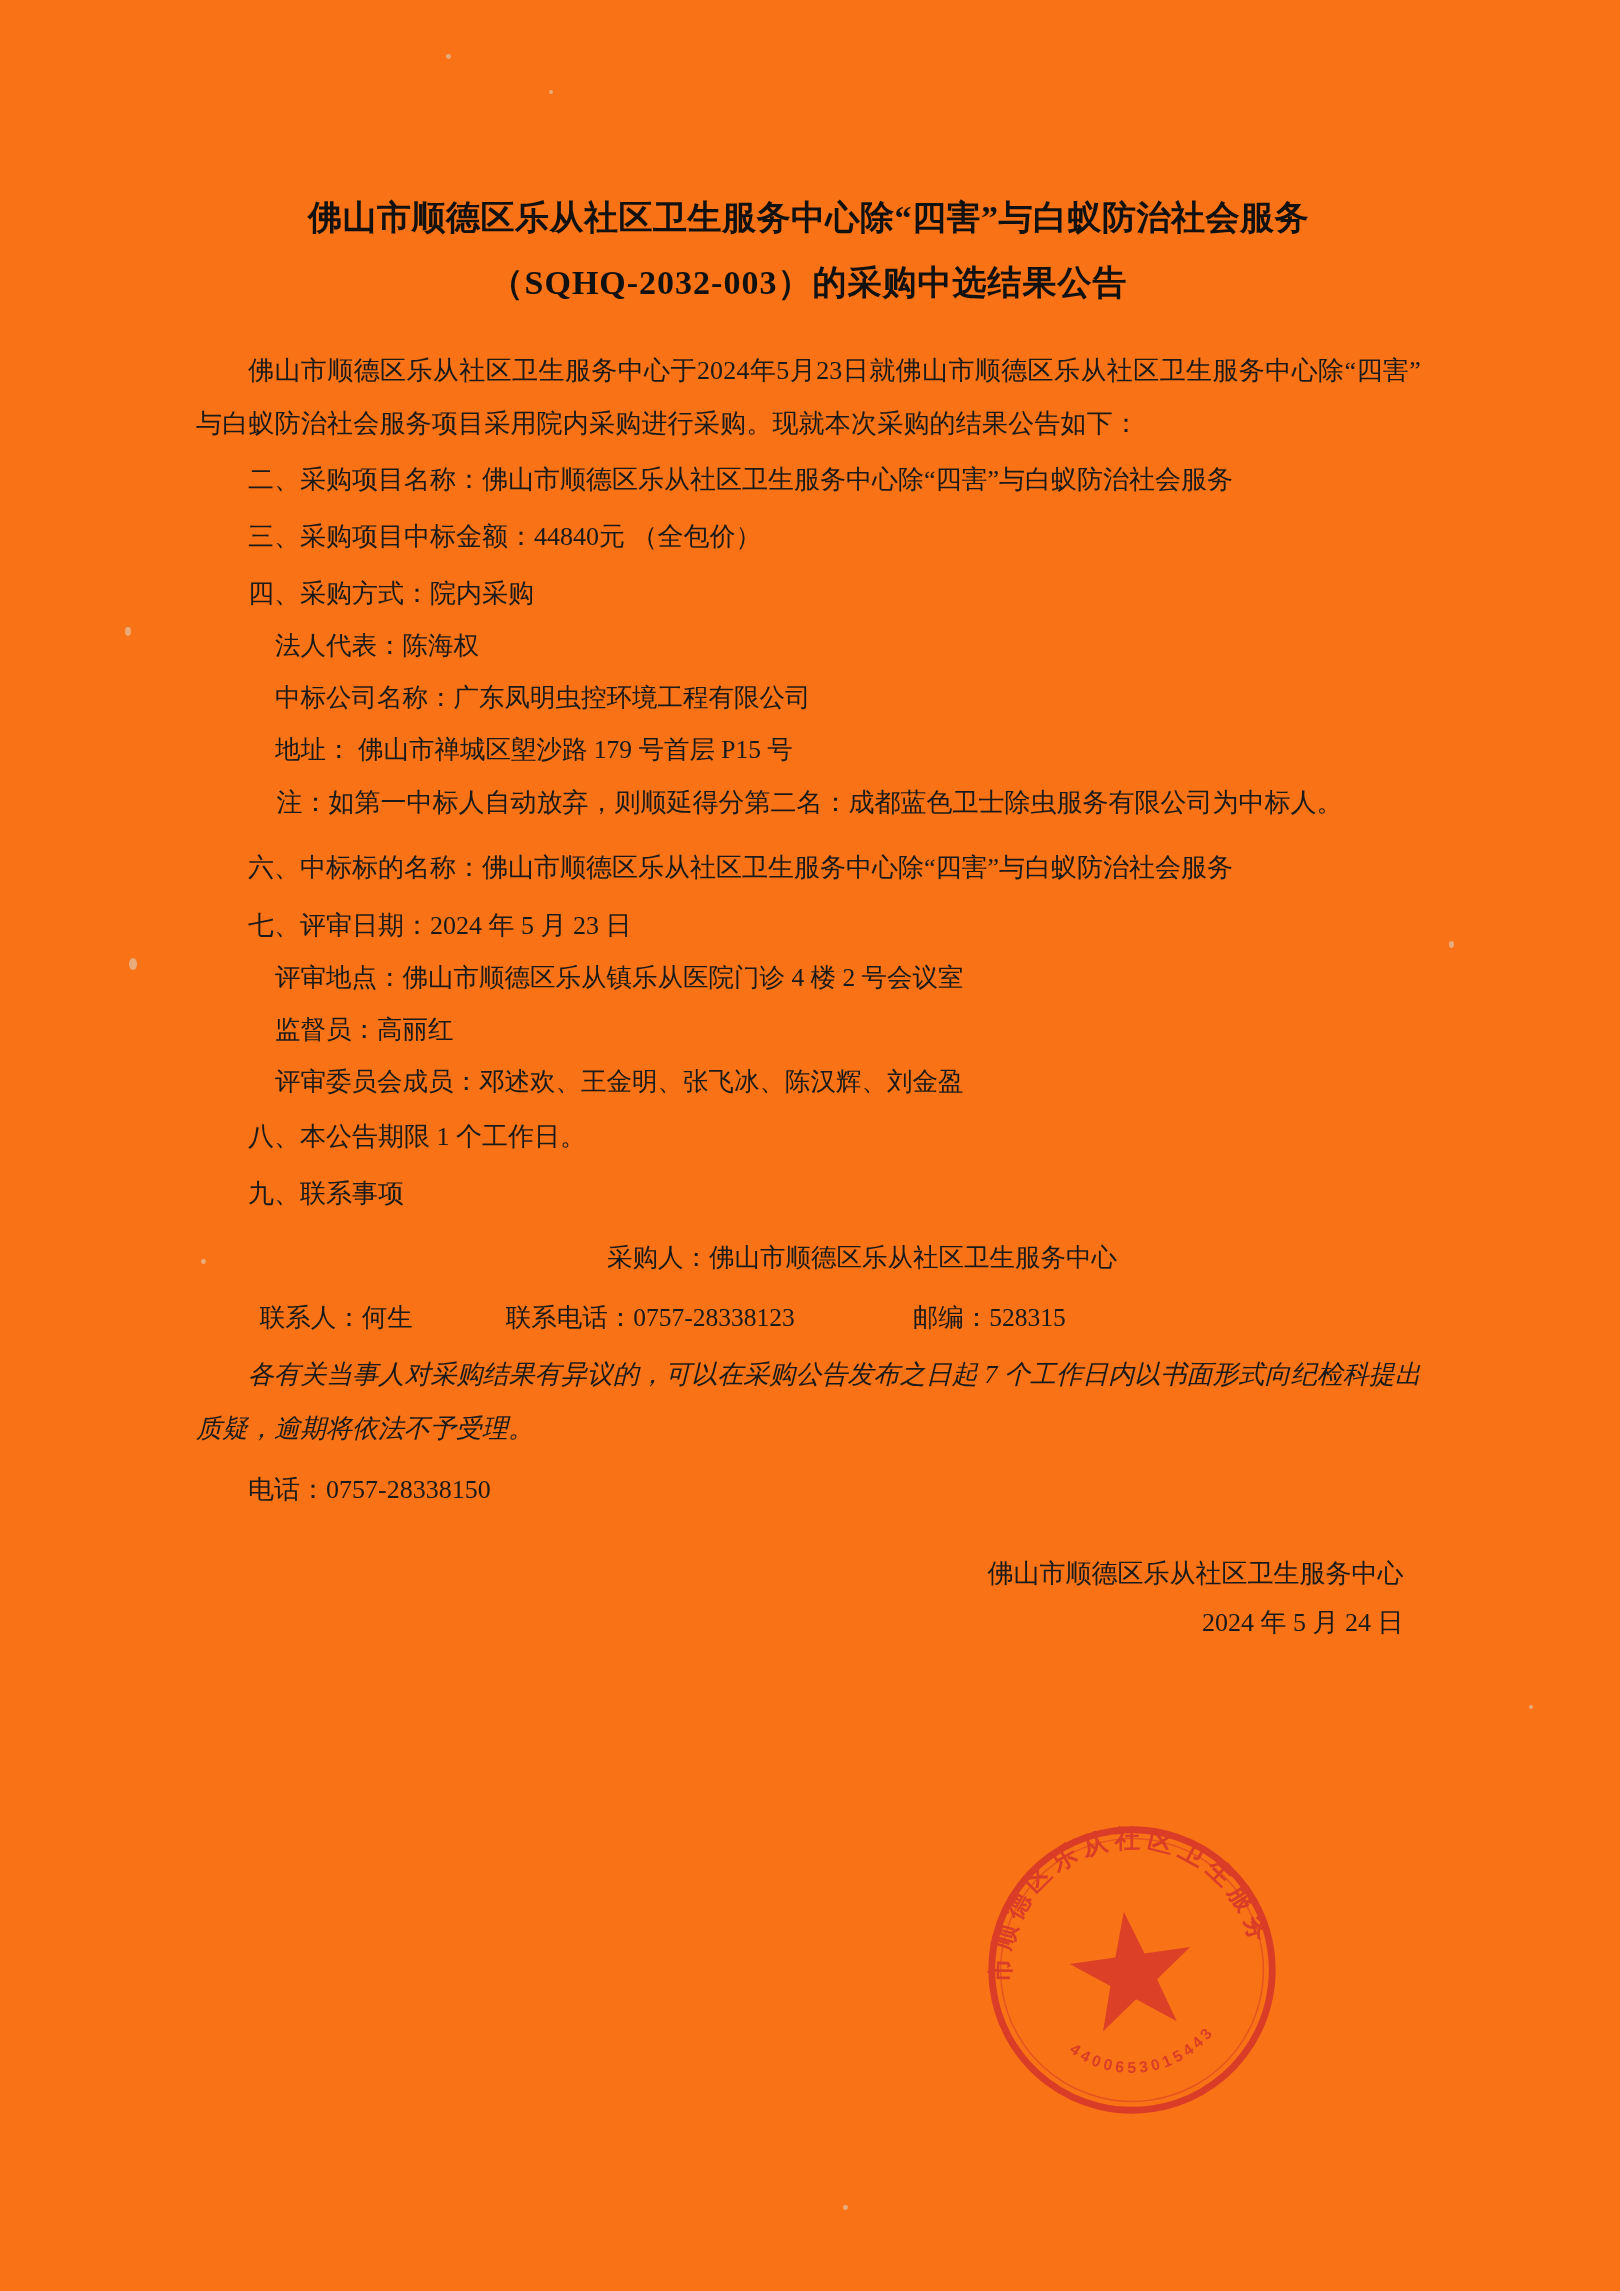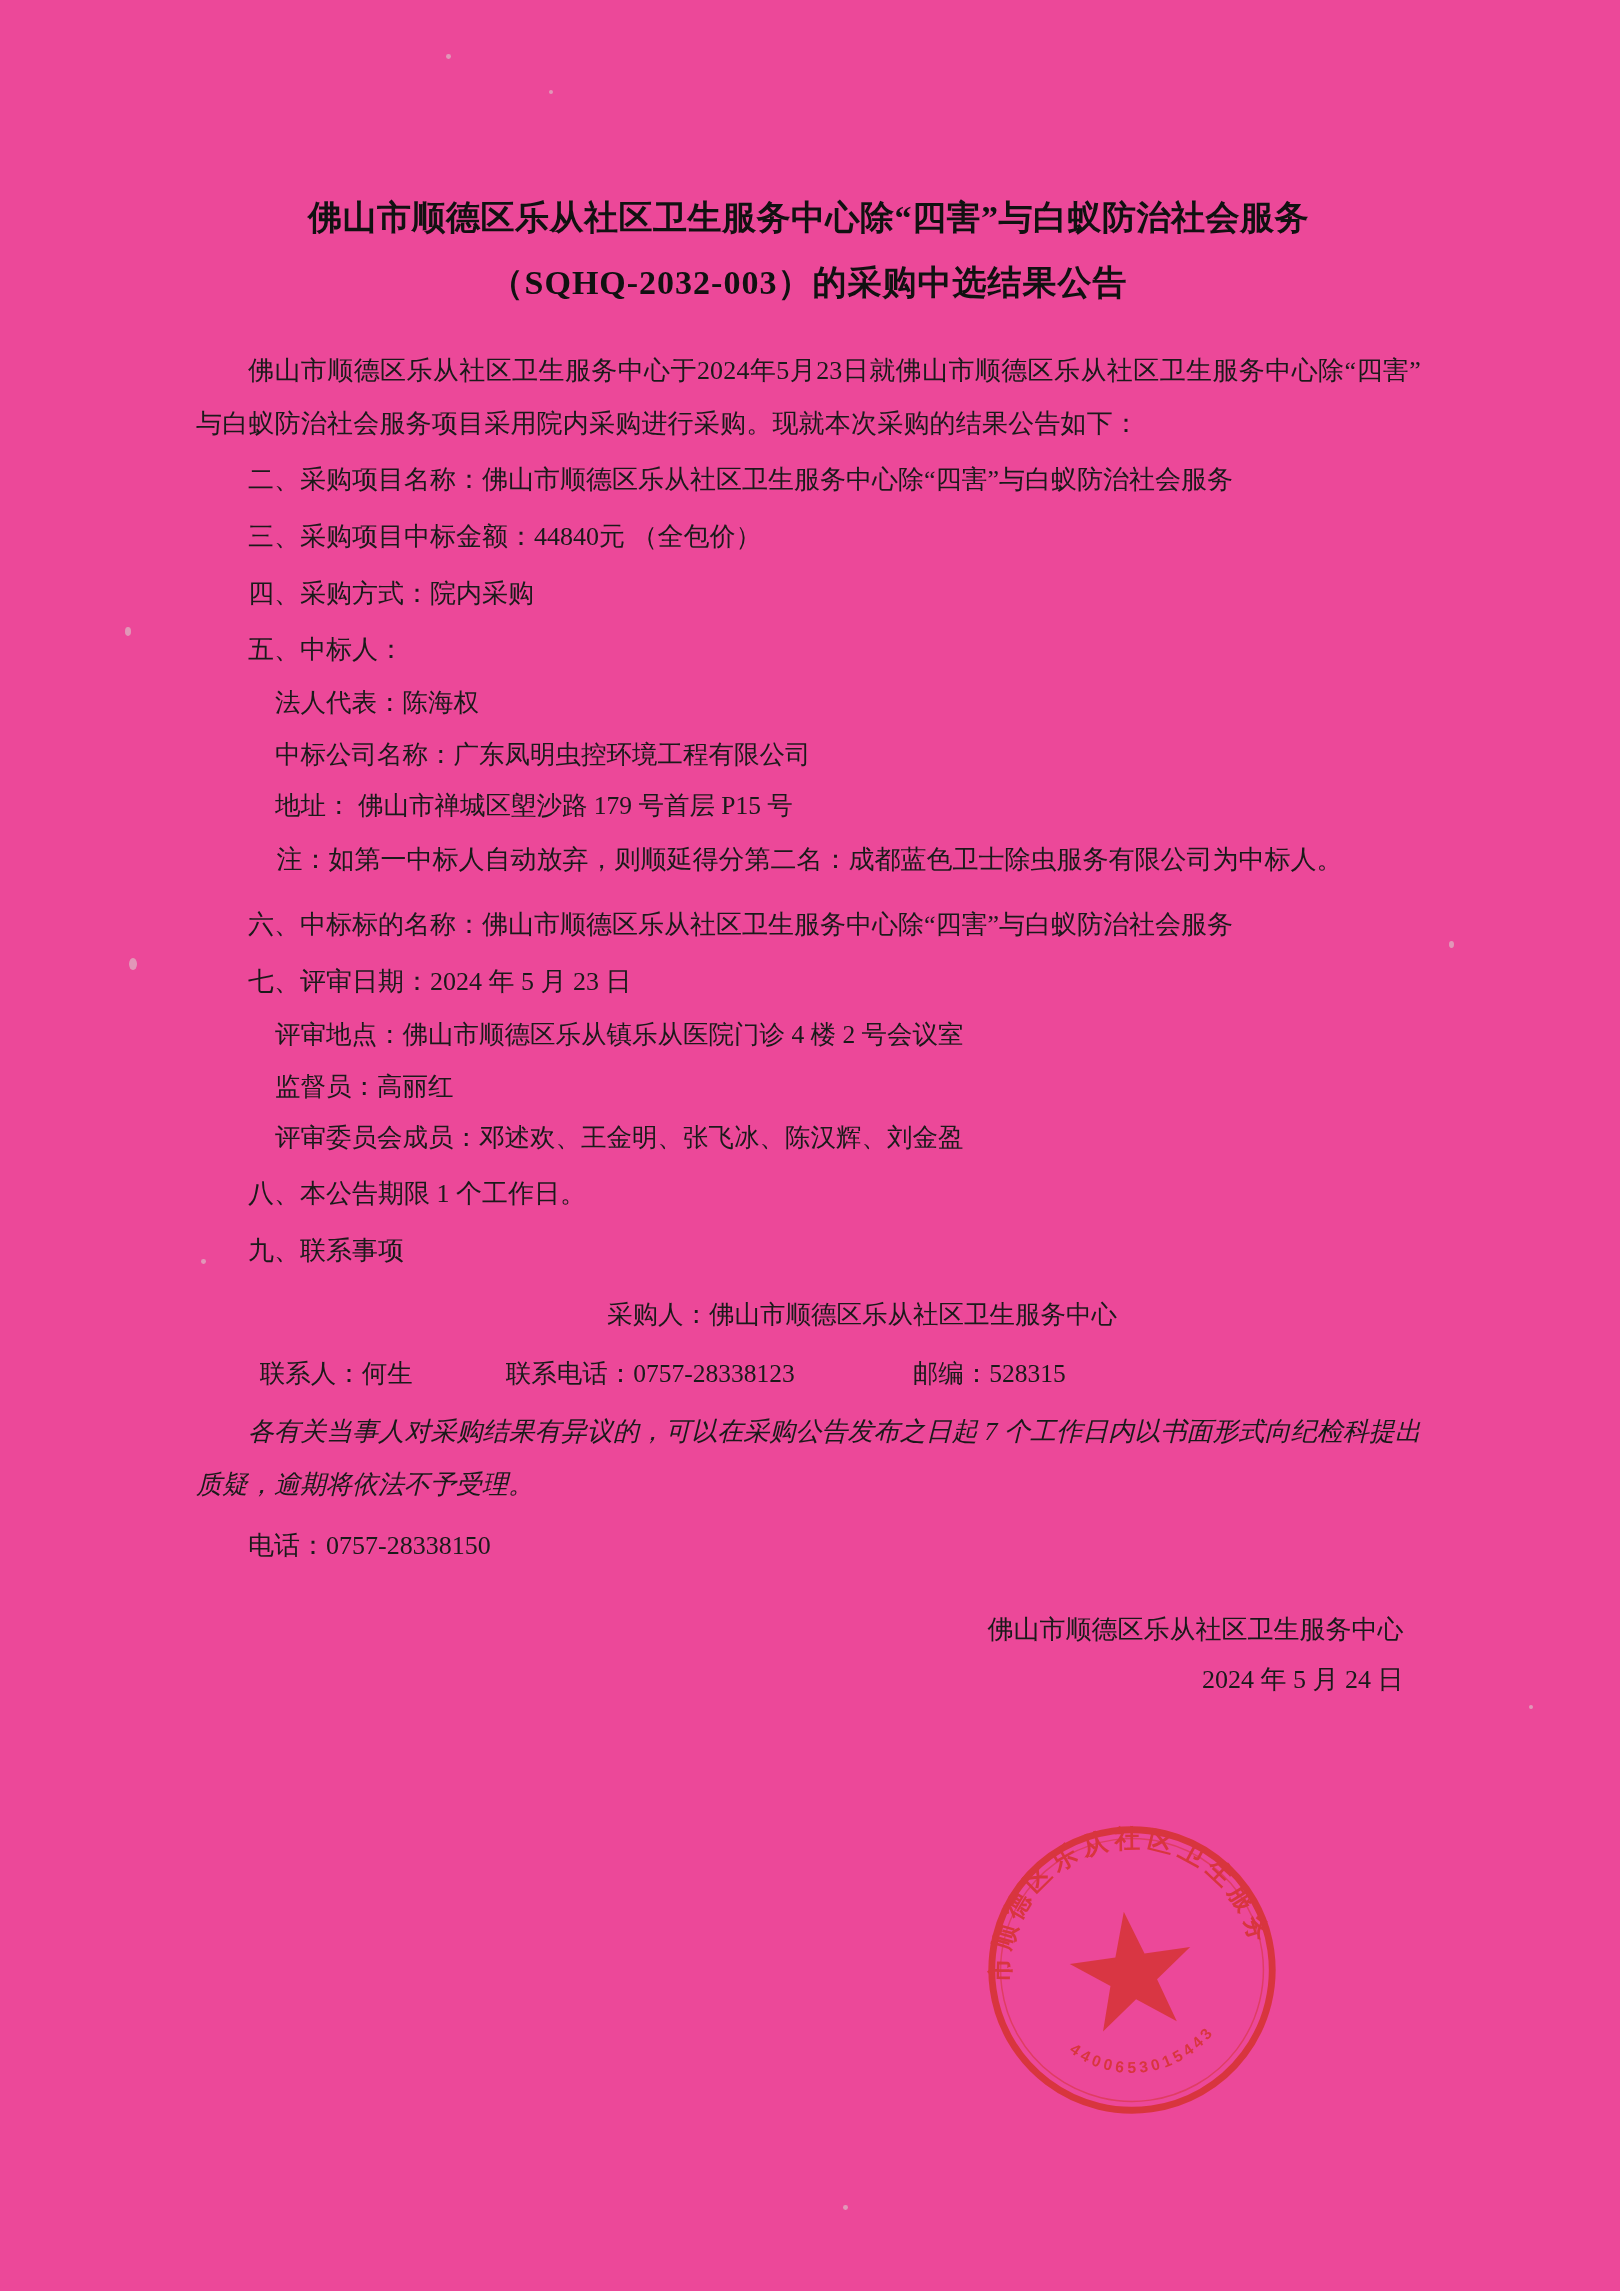--- a/index.html
+++ b/index.html
@@ -9,21 +9,21 @@
   }
   body {
     font-family: "Liberation Serif", "DejaVu Serif", serif;
     color: #1a1a1a;
   }
   .page {
     position: relative;
     width: 1620px;
     height: 2292px;
     margin: 0 auto;
-    background: #ec4899;
+    background: #f97316;
     overflow: hidden;
   }
   
   .speckle {
     position: absolute;
     background: #d8d8d2;
     border-radius: 50%;
     opacity: .55;
   }
   .doc {
@@ -130,21 +130,20 @@
 
     <div class="para indent2">佛山市顺德区乐从社区卫生服务中心于2024年5月23日就佛山市顺德区乐从社区卫生服务中心除“四害”与白蚁防治社会服务项目采用院内采购进行采购。现就本次采购的结果公告如下：</div>
 
 
     <div class="flow" style="text-indent:2em;">二、采购项目名称：佛山市顺德区乐从社区卫生服务中心除“四害”与白蚁防治社会服务</div>
 
     <div class="item">三、采购项目中标金额：44840元 （全包价）</div>
 
     <div class="item">四、采购方式：院内采购</div>
 
-    <div class="item">五、中标人：</div>
     <div class="sub">法人代表：陈海权</div>
     <div class="sub">中标公司名称：广东凤明虫控环境工程有限公司</div>
     <div class="sub">地址： 佛山市禅城区塱沙路 179 号首层 P15 号</div>
     <div class="flow" style="text-indent:3.1em;">注：如第一中标人自动放弃，则顺延得分第二名：成都蓝色卫士除虫服务有限公司为中标人。</div>
 
     <div class="flow" style="text-indent:2em;margin-top:11.8px;">六、中标标的名称：佛山市顺德区乐从社区卫生服务中心除“四害”与白蚁防治社会服务</div>
 
     <div class="item">七、评审日期：2024 年 5 月 23 日</div>
     <div class="sub">评审地点：佛山市顺德区乐从镇乐从医院门诊 4 楼 2 号会议室</div>
     <div class="sub">监督员：高丽红</div>

